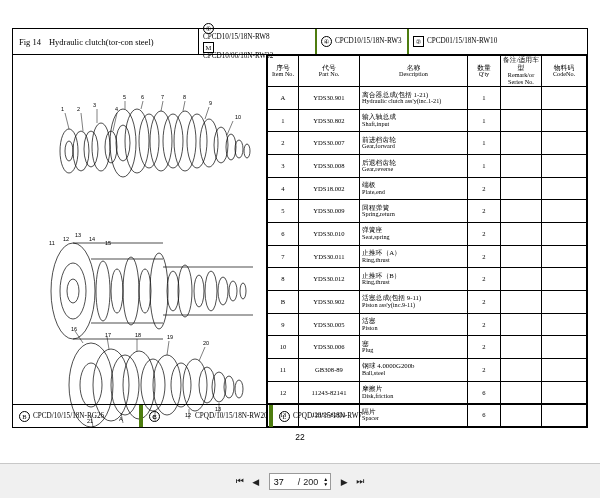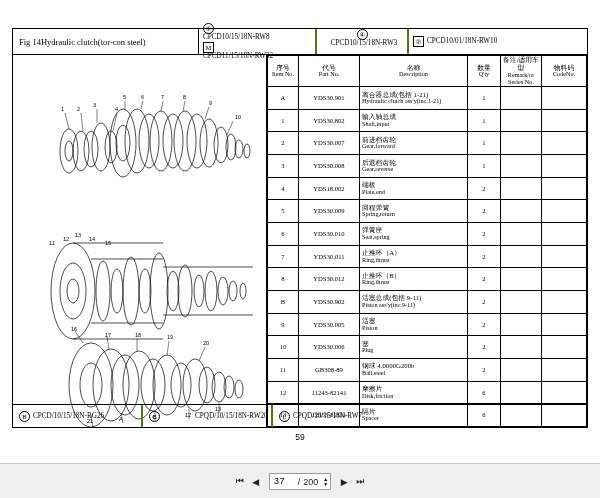--- a/index.html
+++ b/index.html
@@ -23,28 +23,28 @@
   .hdr{
     position:absolute;left:0;top:0;width:100%;height:26px;
     border-bottom:1px solid #000;
     box-sizing:border-box;
     display:flex;align-items:stretch;
   }
   .hdr-fig{
     width:186px;border-right:1px solid #000;box-sizing:border-box;
     display:flex;align-items:center;padding-left:6px;font-size:8.5px;
   }
-  .hdr-fig .figno{text-align:right;}
+  .hdr-fig .figno{margin-right:8px;text-align:right;}
   .hdr-cell{
     border-right:2px solid #4d7c0f;box-sizing:border-box;
     display:flex;align-items:center;padding-left:4px;
     font-size:7.2px;line-height:1.05;
   }
   .hdr-c1{width:118px;}
-  .hdr-c2{width:92px;flex-direction:column;}
+  .hdr-c2{width:92px;}
   .hdr-c3{width:auto;flex:1;border-right:none;}
   .cmark{
     display:inline-block;border:1px solid #000;border-radius:50%;
     width:9px;height:9px;line-height:9px;text-align:center;font-size:6.5px;
     margin-right:3px;vertical-align:middle;
   }
   .cmark.sq{border-radius:0;}
   .two-line span{display:block;}
   
   .illus{
@@ -83,21 +83,21 @@
   .botbar{
     position:absolute;left:12px;top:404px;width:576px;height:24px;
     border:1px solid #000;box-sizing:border-box;display:flex;
   }
   .bot-fig{
     width:186px;border-right:1px solid #000;box-sizing:border-box;
     display:flex;align-items:center;padding-left:6px;font-size:8.5px;
   }
   .bot-fig .figno{margin-right:10px;}
   .bot-cell{
-    border-right:2px solid #4d7c0f;box-sizing:border-box;
+    border-right:4px solid #4d7c0f;box-sizing:border-box;
     display:flex;align-items:center;padding-left:6px;font-size:7.2px;
   }
   .bc1{width:130px;}
   .bc2{width:130px;gap:32px;}
   .bc3{flex:1;border-right:none;}
   .pageno{
     position:absolute;left:0;top:432px;width:600px;text-align:center;
     font-size:8.5px;font-family:"Liberation Sans",sans-serif;
   }
   
@@ -110,21 +110,21 @@
   .tb-btn{
     width:14px;height:16px;display:flex;align-items:center;justify-content:center;
     color:#222;font-size:9px;cursor:default;
   }
   .pagebox{
     display:flex;align-items:center;border:1px solid #9a9a9a;background:#fff;
     height:15px;margin:0 4px;padding:0 2px;
   }
   .pagebox input{
     border:none;outline:none;width:22px;font-size:9px;text-align:left;
-    font-family:Liberation Mono, monospace;background:transparent;
+    font-family:Liberation Sans, sans-serif;background:transparent;
   }
   .pagebox .sep{font-size:9px;color:#222;padding:0 3px 0 0;}
   .spin{display:flex;flex-direction:column;justify-content:center;margin-left:2px;}
   .spin div{font-size:5px;line-height:5px;}
 </style>
 </head>
 <body>
 
 <div class="page">
 
@@ -136,31 +136,31 @@
         <span>Hydraulic clutch(tor-con steel)</span>
       </div>
       <div class="hdr-cell hdr-c1 two-line">
         <div>
           <span>
               <span class="cmark">①</span>
               <span>CPCD10/15/18N-RW8</span>
             </span>
           <span>
               <span class="cmark sq">M</span>
-              <span>CPCD11/15/18N-RW32</span>
+              <span>CPCD10/06/18N-RW32</span>
             </span>
         </div>
       </div>
       <div class="hdr-cell hdr-c2">
         <span class="cmark">④</span>
           <span>CPCD10/15/18N-RW3</span>
       </div>
       <div class="hdr-cell hdr-c3">
         <span class="cmark sq">②</span>
-          <span>CPCD10/01/18N-RW10</span>
+          <span>CPCD01/15/18N-RW10</span>
       </div>
     </div>
 
     <div class="illus">
       <svg width="254" height="373" viewBox="0 0 254 373" xmlns="http://www.w3.org/2000/svg">
         <g stroke="#000" fill="none" stroke-width="0.7">
 
           <g>
             <ellipse cx="56" cy="96" rx="9" ry="22"></ellipse>
             <ellipse cx="56" cy="96" rx="4" ry="10"></ellipse>
@@ -488,21 +488,21 @@
     <div class="bot-cell bc2">
       <span class="cmark">C</span>
         <span>CPQD/10/15/18N-RW20</span>
     </div>
     <div class="bot-cell bc3">
       <span class="cmark">L</span>
         <span>CPQD/10/15/18N-RW7</span>
     </div>
   </div>
 
-  <div class="pageno">59</div>
+  <div class="pageno">22</div>
 </div>
 
 <div class="toolbar">
   <div class="tb-btn">⏮</div>
   <div class="tb-btn">◀</div>
   <div class="pagebox">
     <input value="37" style="">
     <span class="sep">/</span>
     <span class="sep">200</span>
     <span class="spin">

